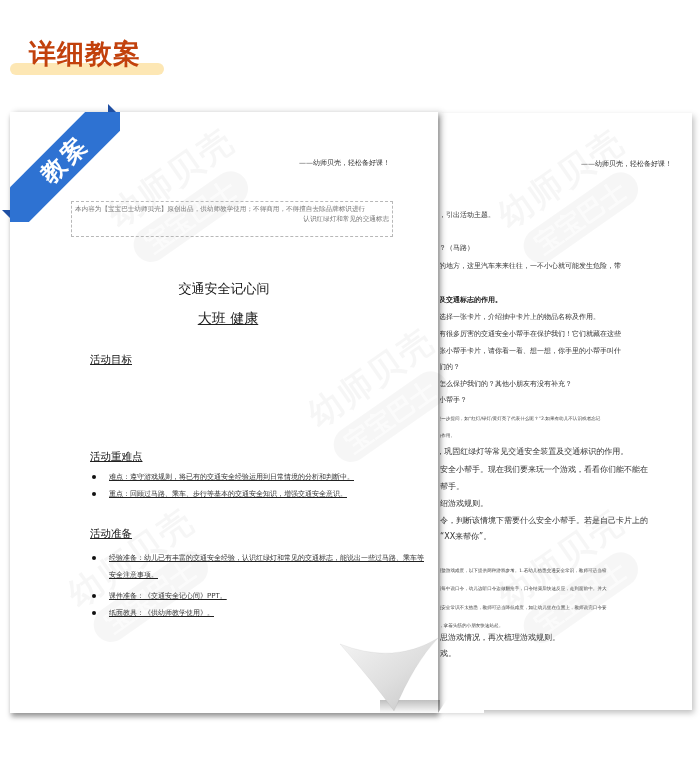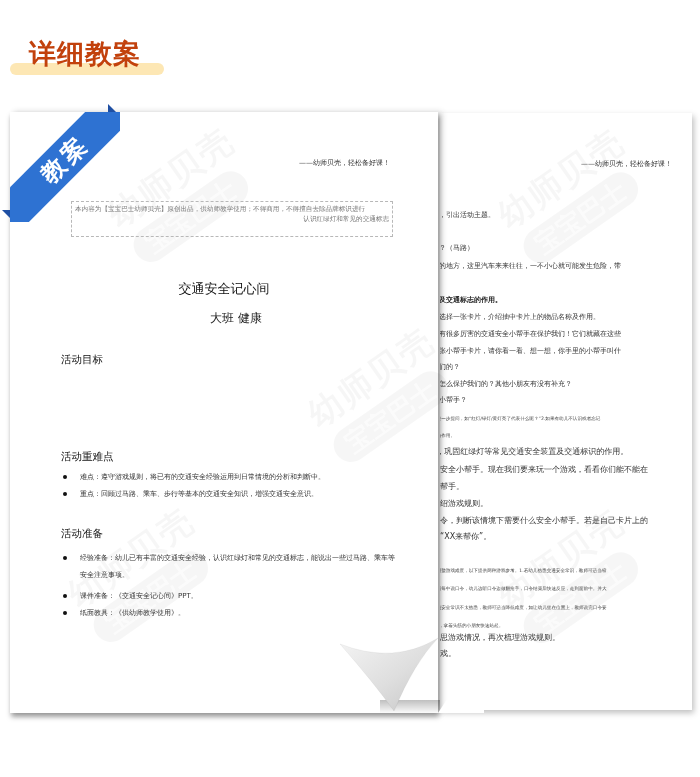--- a/index.html
+++ b/index.html
@@ -28,23 +28,23 @@
   .ribbon-fold-t { position: absolute; left: 98px; top: -8px; width: 8px; height: 8px; background: #1e4fa3; clip-path: polygon(0 100%, 100% 100%, 0 0); }
 
   .slogan { position: absolute; right: 48px; top: 46px; font-size: 7px; color: #333; font-family: "DejaVu Serif", "Liberation Serif", serif; white-space: nowrap; }
 
   .notice { position: absolute; left: 61px; top: 89px; width: 322px; height: 36px; border: 1px dashed #b8b8b8;
     font-size: 6.6px; line-height: 10px; color: #777; padding: 2px 3px; }
   .notice-line { white-space: nowrap; overflow: hidden; }
   .notice-sign { text-align: right; }
 
   .doc-title { position: absolute; left: 0; width: 100%; top: 168px; text-align: center; font-size: 13px; color: #111; }
-  .doc-sub { position: absolute; left: 12px; width: 100%; top: 198px; text-align: center; font-size: 12px; color: #222; }
+  .doc-sub { position: absolute; left: 4px; width: 100%; top: 198px; text-align: center; font-size: 14px; color: #222; text-decoration: underline; }
 
-  .section { position: absolute; left: 51px; width: 340px; }
+  .section { position: absolute; left: 80px; width: 340px; text-decoration: underline; }
   .section-heading { font-size: 10.5px; color: #111; margin-bottom: 9px; }
   .bullet { position: relative; padding-left: 19px; font-size: 7px; color: #333; line-height: 9px; margin-bottom: 8px; }
   .bullet::before { content: ""; position: absolute; left: 2px; top: 2px; width: 4px; height: 4px; border-radius: 50%; background: #111; }
   .bullet.two-line { line-height: 17px; }
   .bullet.two-line::before { top: 6px; }
 
   
   .r-slogan { position: absolute; right: 20px; top: 46px; font-size: 7px; color: #333; font-family: "DejaVu Serif", "Liberation Serif", serif; white-space: nowrap; }
   .r-line { position: absolute; left: 0; font-size: 7px; color: #333; white-space: nowrap; line-height: 9px; }
   .r-line.bold { font-weight: bold; color: #222; }

